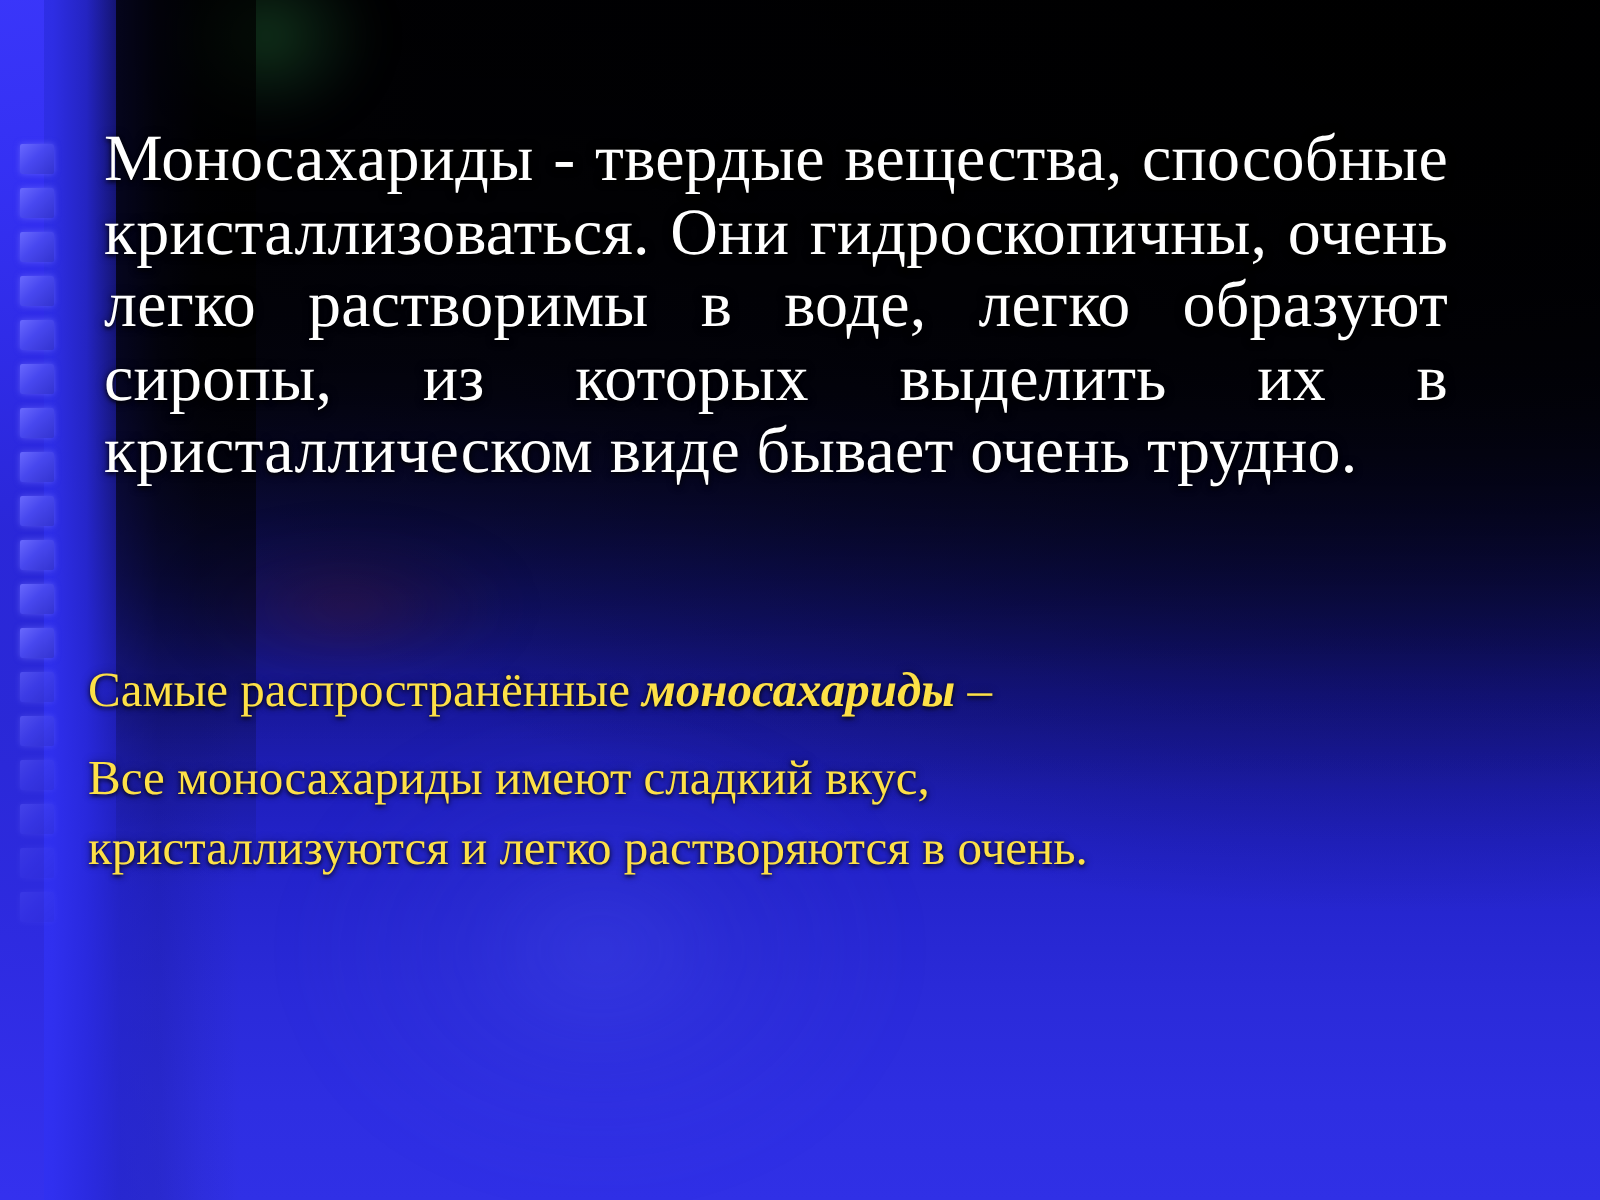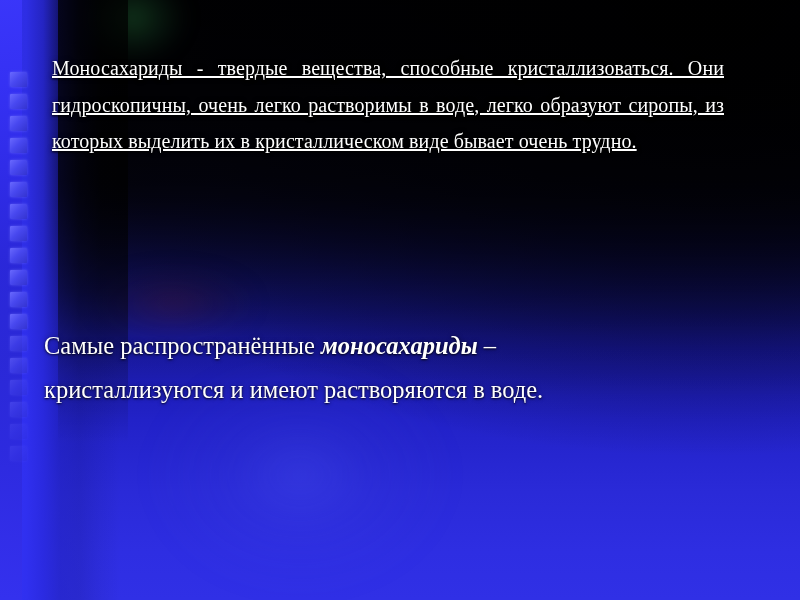--- a/index.html
+++ b/index.html
@@ -187,38 +187,37 @@
 
   
   .textlayer {
     position: absolute;
     inset: 0;
   }
 
   #para-top {
     position: absolute;
     left: 52px;
-    top: 50px;
+    top: 62px;
     width: 672px;
     text-align: justify;
     text-justify: inter-word;
     color: #ffffff;
-    font-size: 20px;
+    font-size: 33px;
     line-height: 36.6px;
     text-shadow: 0 1px 2px rgba(0,0,0,0.85), 0 0 5px rgba(0,0,0,0.55);
     letter-spacing: 0.1px;
-    text-decoration: underline;
   }
 
   #block-bottom {
     position: absolute;
     left: 44px;
     top: 328px;
     width: 690px;
-    color: #ffffff;
+    color: #fde047;
     font-size: 24.5px;
     line-height: 35px;
     text-shadow: 0 1px 2px rgba(0,0,0,0.80), 0 0 5px rgba(0,0,0,0.45);
   }
   #block-bottom .line { white-space: nowrap; }
   #block-bottom .gap { height: 9px; }
 
   .bi {
     font-weight: bold;
     font-style: italic;
@@ -274,18 +273,19 @@
 
     <div id="block-bottom">
 
       <div class="line">
         <span>Самые распространённые </span><span class="bi">моносахариды</span><span> –</span>
       </div>
 
 
       <div class="gap"></div>
 
-      <div class="line">кристаллизуются и имеют растворяются в воде.</div>
+      <div class="line">Все моносахариды имеют сладкий вкус,</div>
+      <div class="line">кристаллизуются и легко растворяются в очень.</div>
 
     </div>
   </div>
 
 </div>
 
 </body></html>

